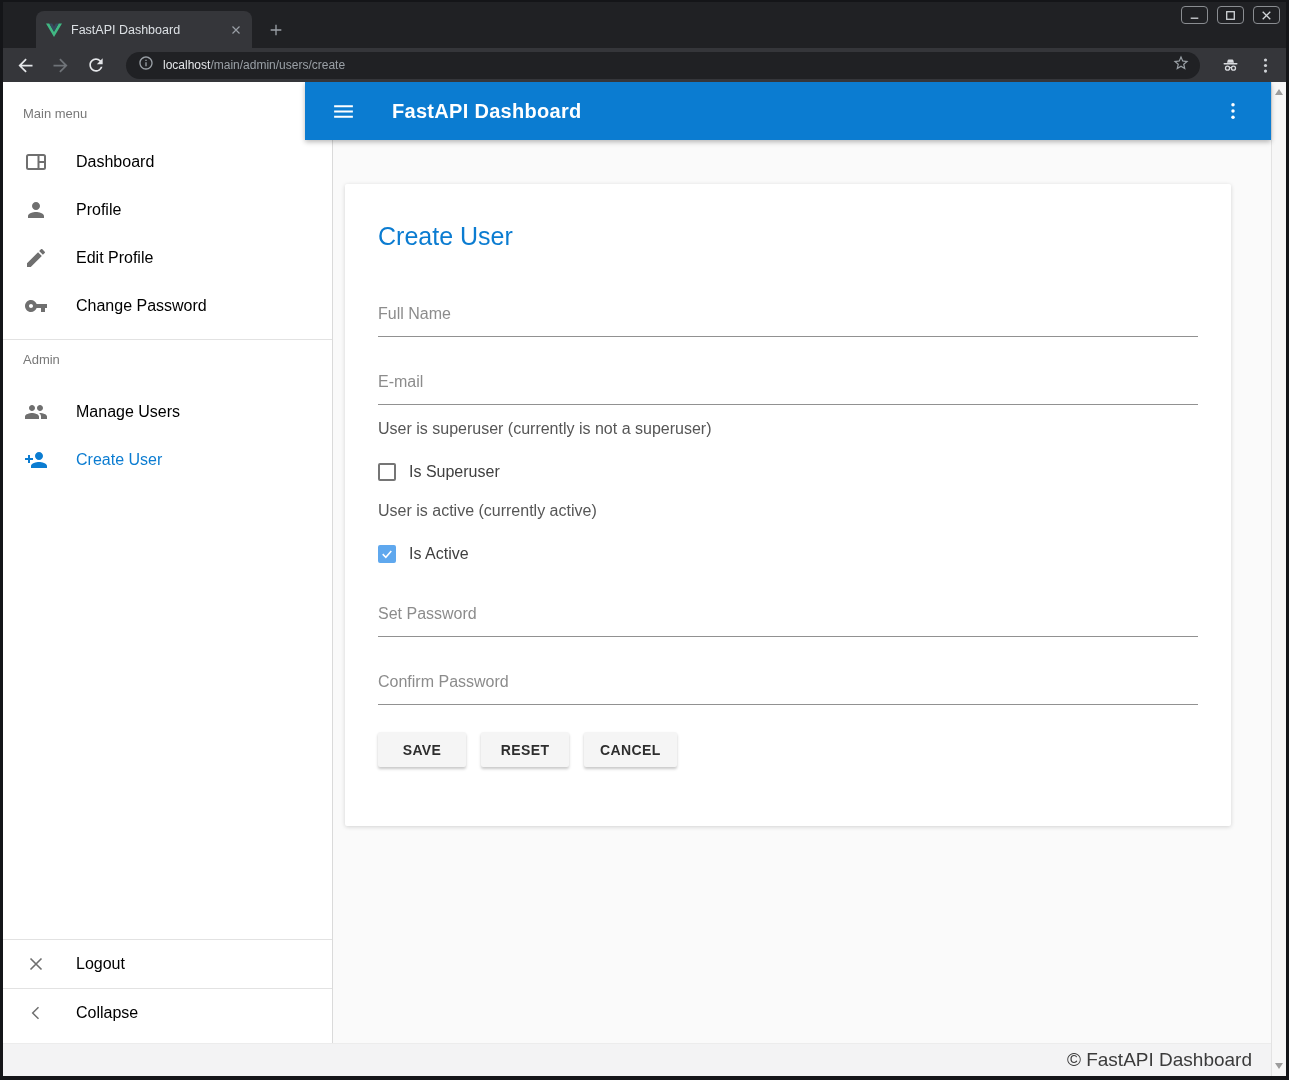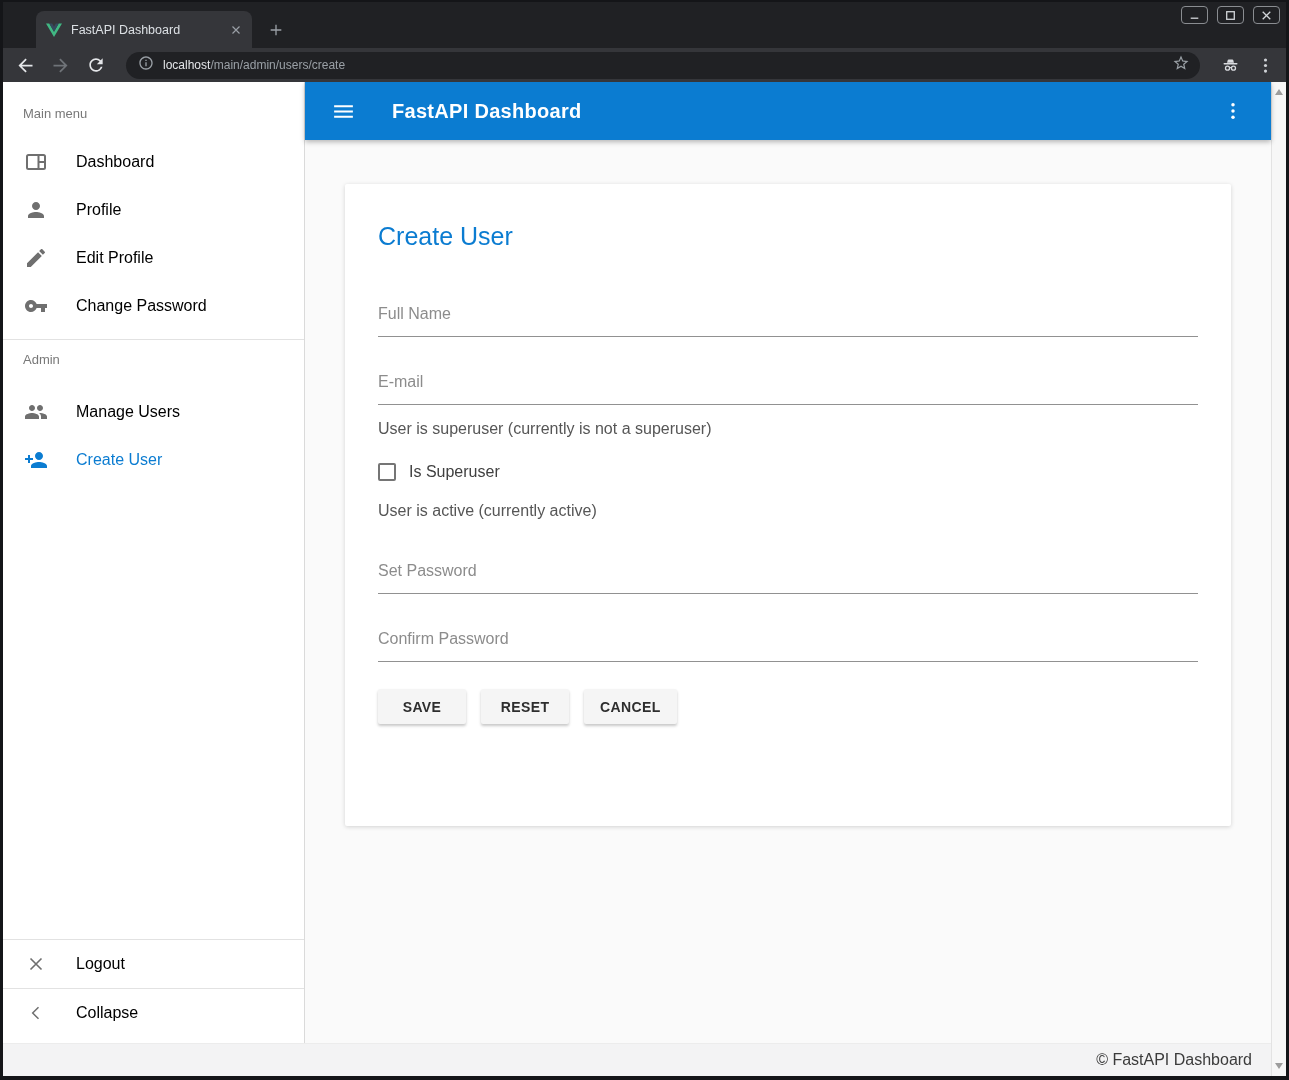--- a/index.html
+++ b/index.html
@@ -60,21 +60,21 @@
   .scrollbar{
     position:absolute;top:0;right:0;bottom:0;width:15px;
     background:#f7f7f7;border-left:1px solid #e3e3e3;
   }
   .sb-arrow{width:0;height:0;border-left:4.5px solid transparent;border-right:4.5px solid transparent;position:absolute;left:2.5px;}
   .sb-up{top:7px;border-bottom:6px solid #9d9d9d;}
   .sb-down{bottom:7px;border-top:6px solid #9d9d9d;}
   .app{position:absolute;left:0;top:0;right:15px;bottom:0;background:#fafafa;}
   
   .sidebar{
-    position:absolute;left:0;top:0;bottom:33px;width:302px;
+    position:absolute;left:0;top:0;bottom:33px;width:330px;
     background:#fff;border-right:1px solid #dadada;
   }
   .section-label{padding:24px 0 17px 20px;font-size:13px;color:#787878;}
   .section-label.second{padding:12px 0 21px 20px;}
   .nav-item{
     height:48px;display:flex;align-items:center;padding-left:21px;cursor:pointer;
   }
   .nav-item .ic{width:24px;height:24px;margin-right:28px;display:flex;align-items:center;justify-content:center;}
   .nav-item .lbl{font-size:16px;color:#000000;}
   .nav-item.active .lbl{color:var(--primary);}
@@ -121,21 +121,21 @@
     height:35px;min-width:88px;padding:0 16px;margin-right:15px;
     background:#f5f5f5;border:0;border-radius:2px;
     box-shadow:0 2px 3px rgba(0,0,0,.22);
     font-family:"Liberation Sans",sans-serif;font-size:14px;font-weight:700;
     letter-spacing:.4px;color:#2e2e2e;cursor:pointer;
   }
   
   .footer{
     position:absolute;left:0;right:0;bottom:0;height:33px;background:#f3f3f4;
     display:flex;align-items:center;justify-content:flex-end;padding-right:19px;
-    font-size:16px;color:#3b3b3b;border-top:1px solid #ececec;margin-top:11px;
+    font-size:19px;color:#3b3b3b;border-top:1px solid #ececec;margin-top:11px;
   }
 </style>
 </head>
 <body>
 
 <div class="window">
 
   <div class="titlebar">
     <div class="tab">
       <span class="favicon">
@@ -336,20 +336,28 @@
 
           <div class="hint h1sp">User is superuser (currently is not a superuser)</div>
           <div class="cbx-row">
             <span class="cbx">
               
             </span>
             <span class="cbx-label">Is Superuser</span>
           </div>
 
           <div class="hint h2sp">User is active (currently active)</div>
+          <div class="cbx-row">
+            <span class="cbx checked">
+              <svg viewBox="0 0 18 18" width="18" height="18">
+                  <path d="M3.5 9.2l4 4 7-8" stroke="#fff" stroke-width="2" fill="none"></path>
+                </svg>
+            </span>
+            <span class="cbx-label">Is Active</span>
+          </div>
 
           <input class="mt-input f3" type="password" placeholder="Set Password" style="">
           <input class="mt-input f4" type="password" placeholder="Confirm Password" style="">
 
           <div class="btn-row">
             <button class="btn">SAVE</button>
             <button class="btn">RESET</button>
             <button class="btn">CANCEL</button>
           </div>
         </section>

